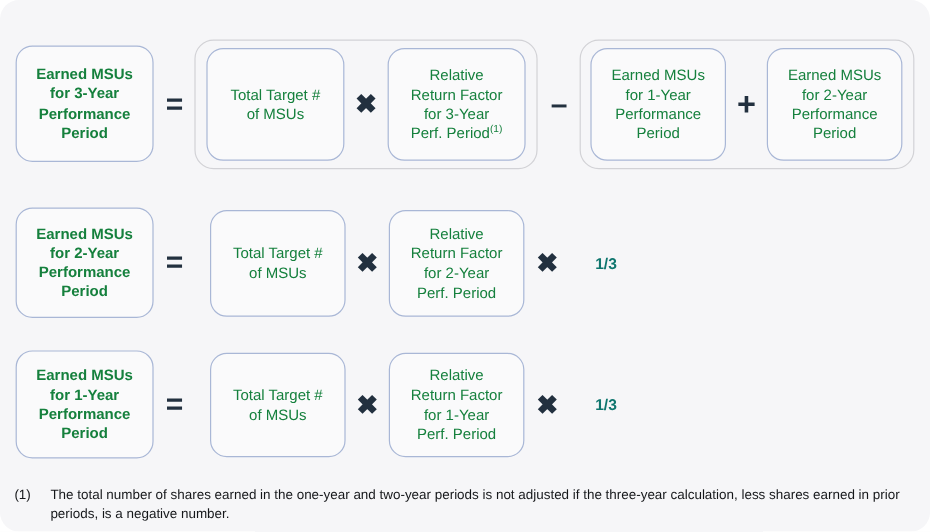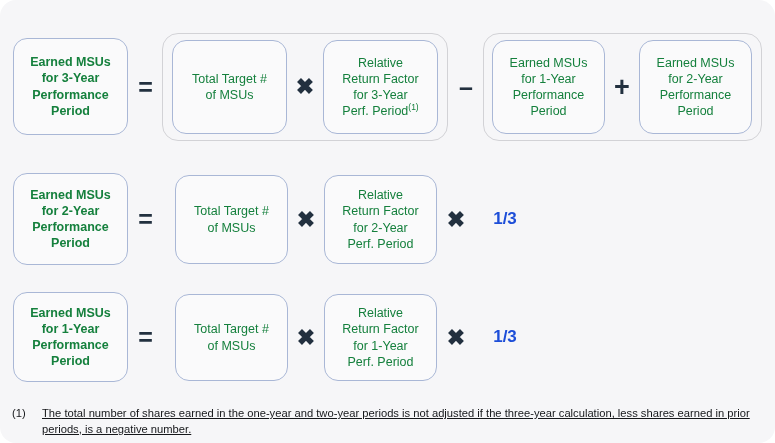--- a/index.html
+++ b/index.html
@@ -62,34 +62,34 @@
   }
   .op-eq  { font-size: 25px; letter-spacing: -1px; }
   .op-mul { font-size: 22px; }
   .op-min { font-size: 25px; }
   .op-plus{ font-size: 27px; }
 
   .frac {
     display: flex;
     align-items: center;
     justify-content: center;
-    color: #1d4ed8;
+    color: #0f766e;
     font-weight: bold;
-    font-size: 17px;
+    font-size: 13px;
   }
 
   
   .footnote {
     display: flex;
     font-size: 11.2px;
     color: #15171a;
     line-height: 1.42;
   }
   .footnote .marker { width: 30px; flex: 0 0 30px; }
-  .footnote .body   { flex: 1 1 auto; text-decoration: underline; }
+  .footnote .body   { flex: 1 1 auto; }
 </style>
 </head>
 <body>
 
 <div id="page">
 
   <div class="abs node bold" style="left:13px; top:38px; width:115px; height:97px;">
     <span class="txt">
       <span>Earned MSUs</span><br>
       <span>for 3-Year</span><br>

